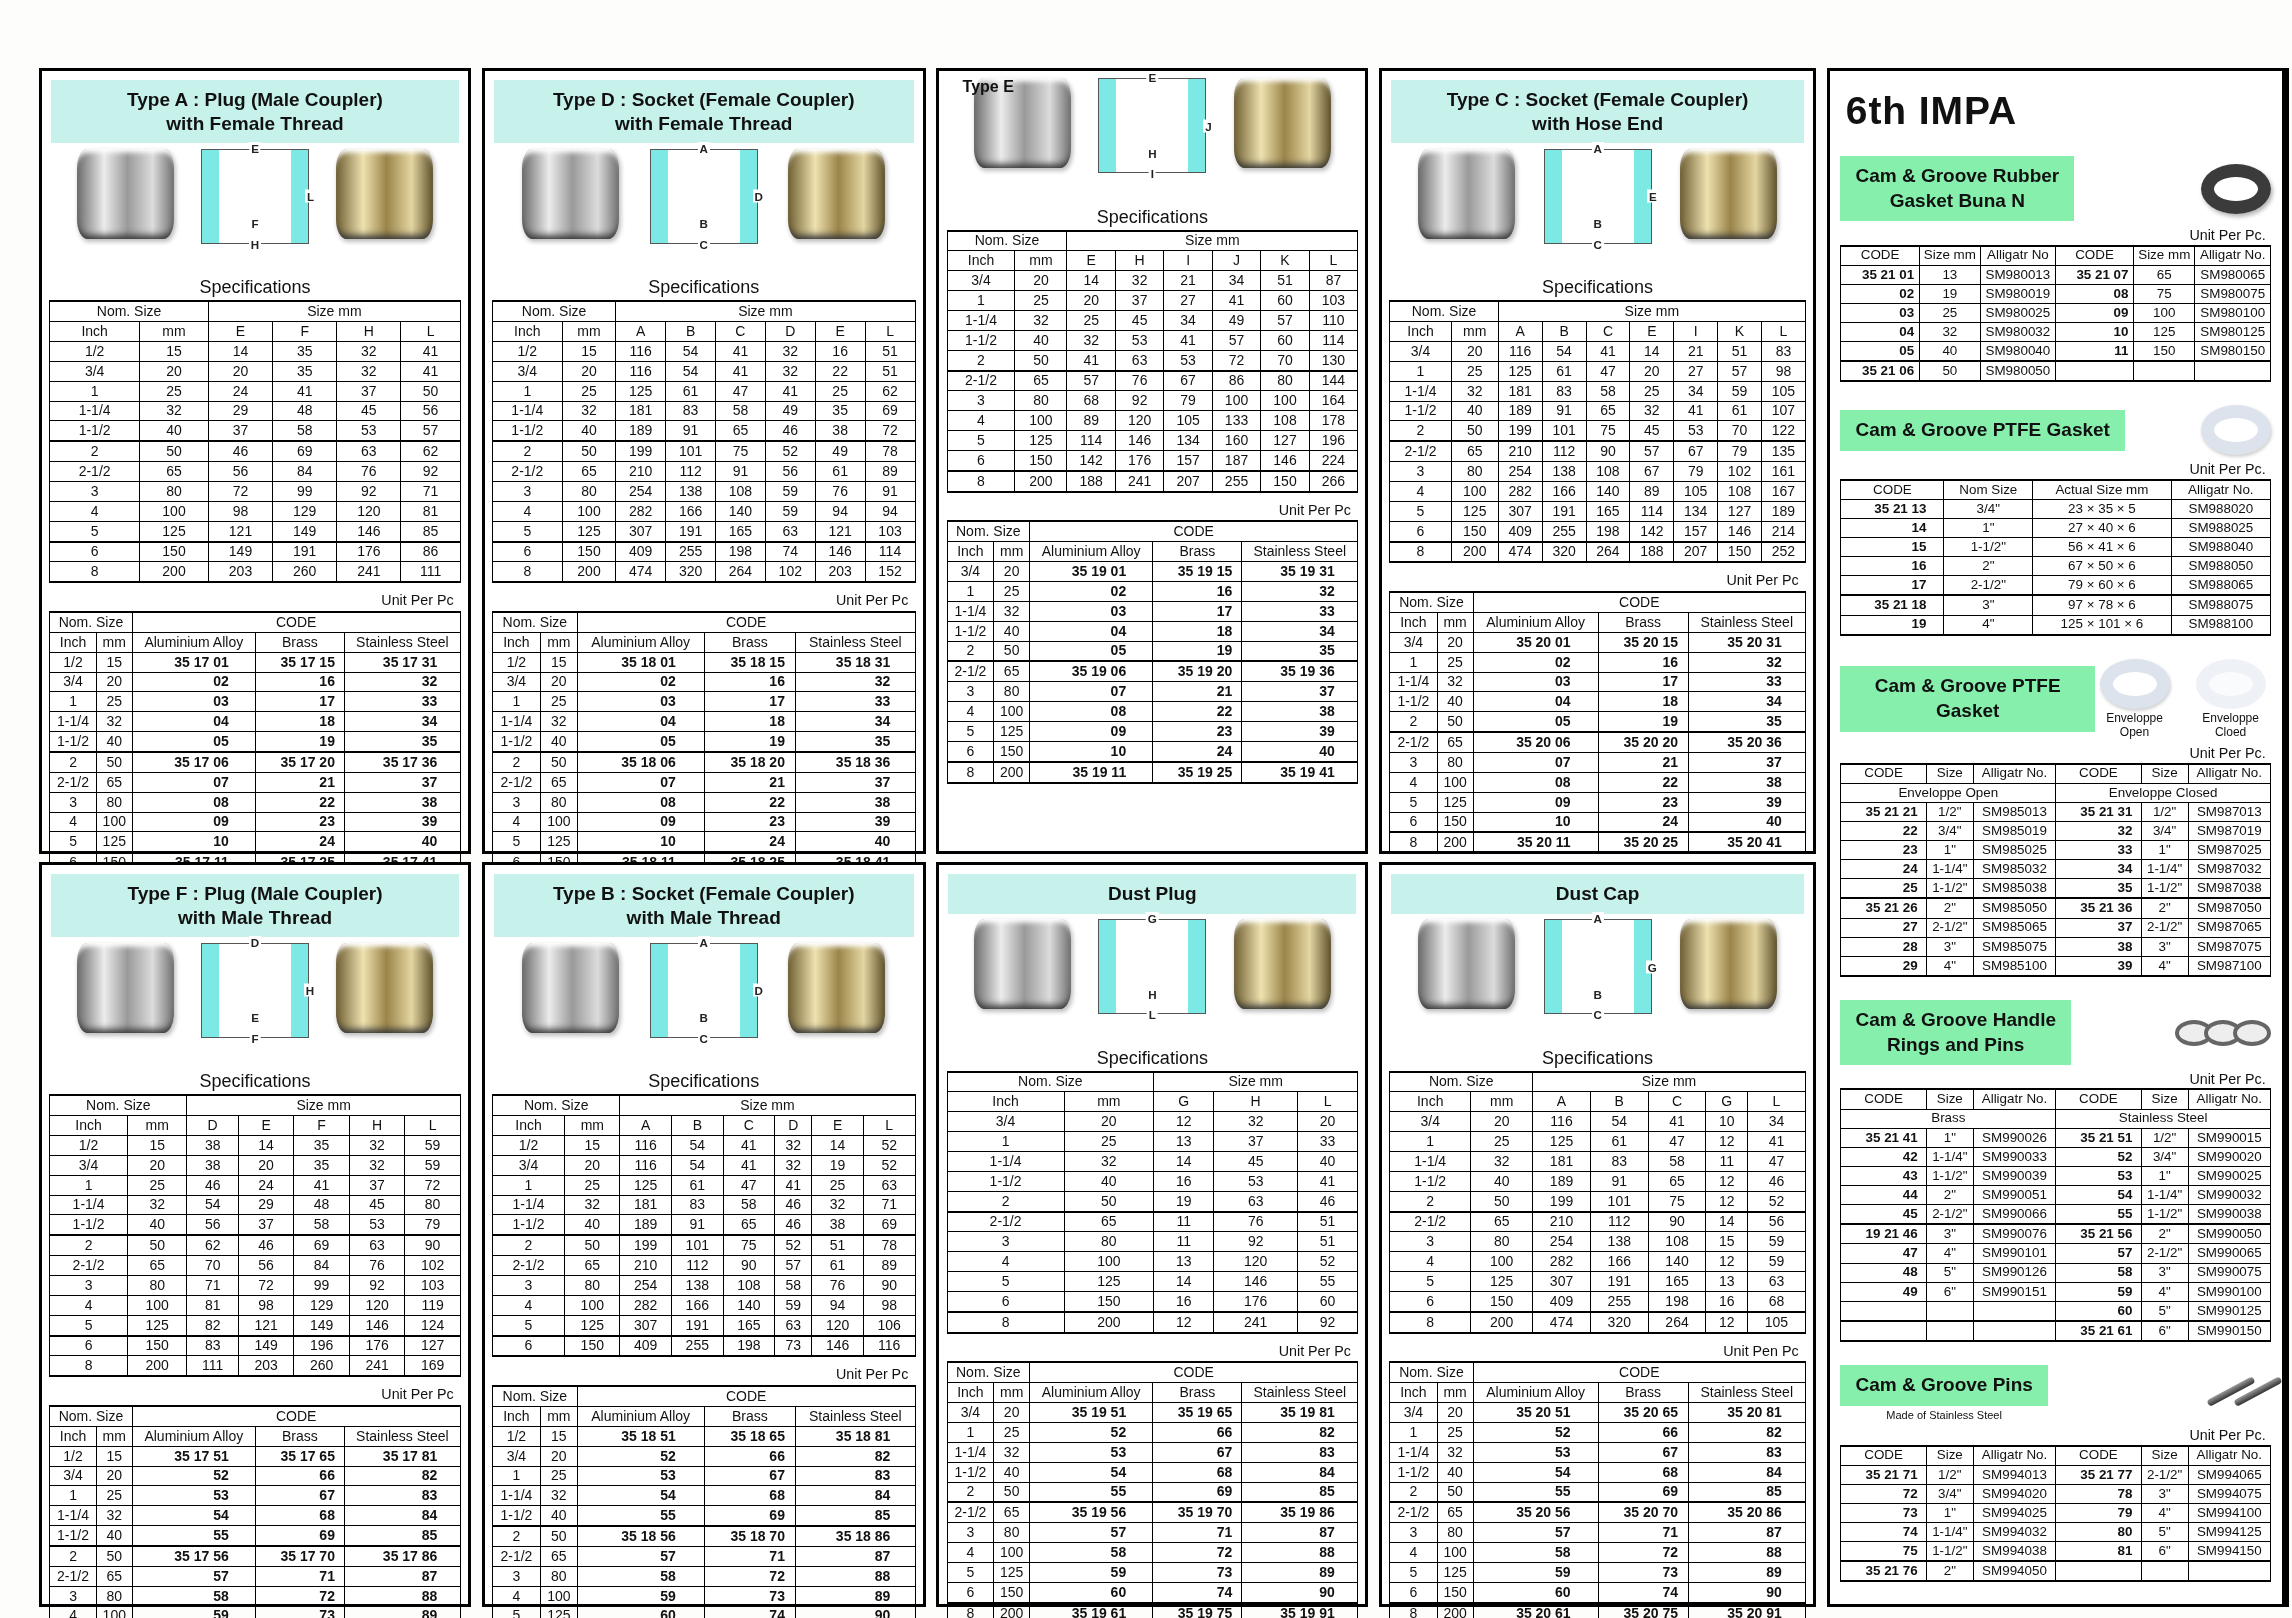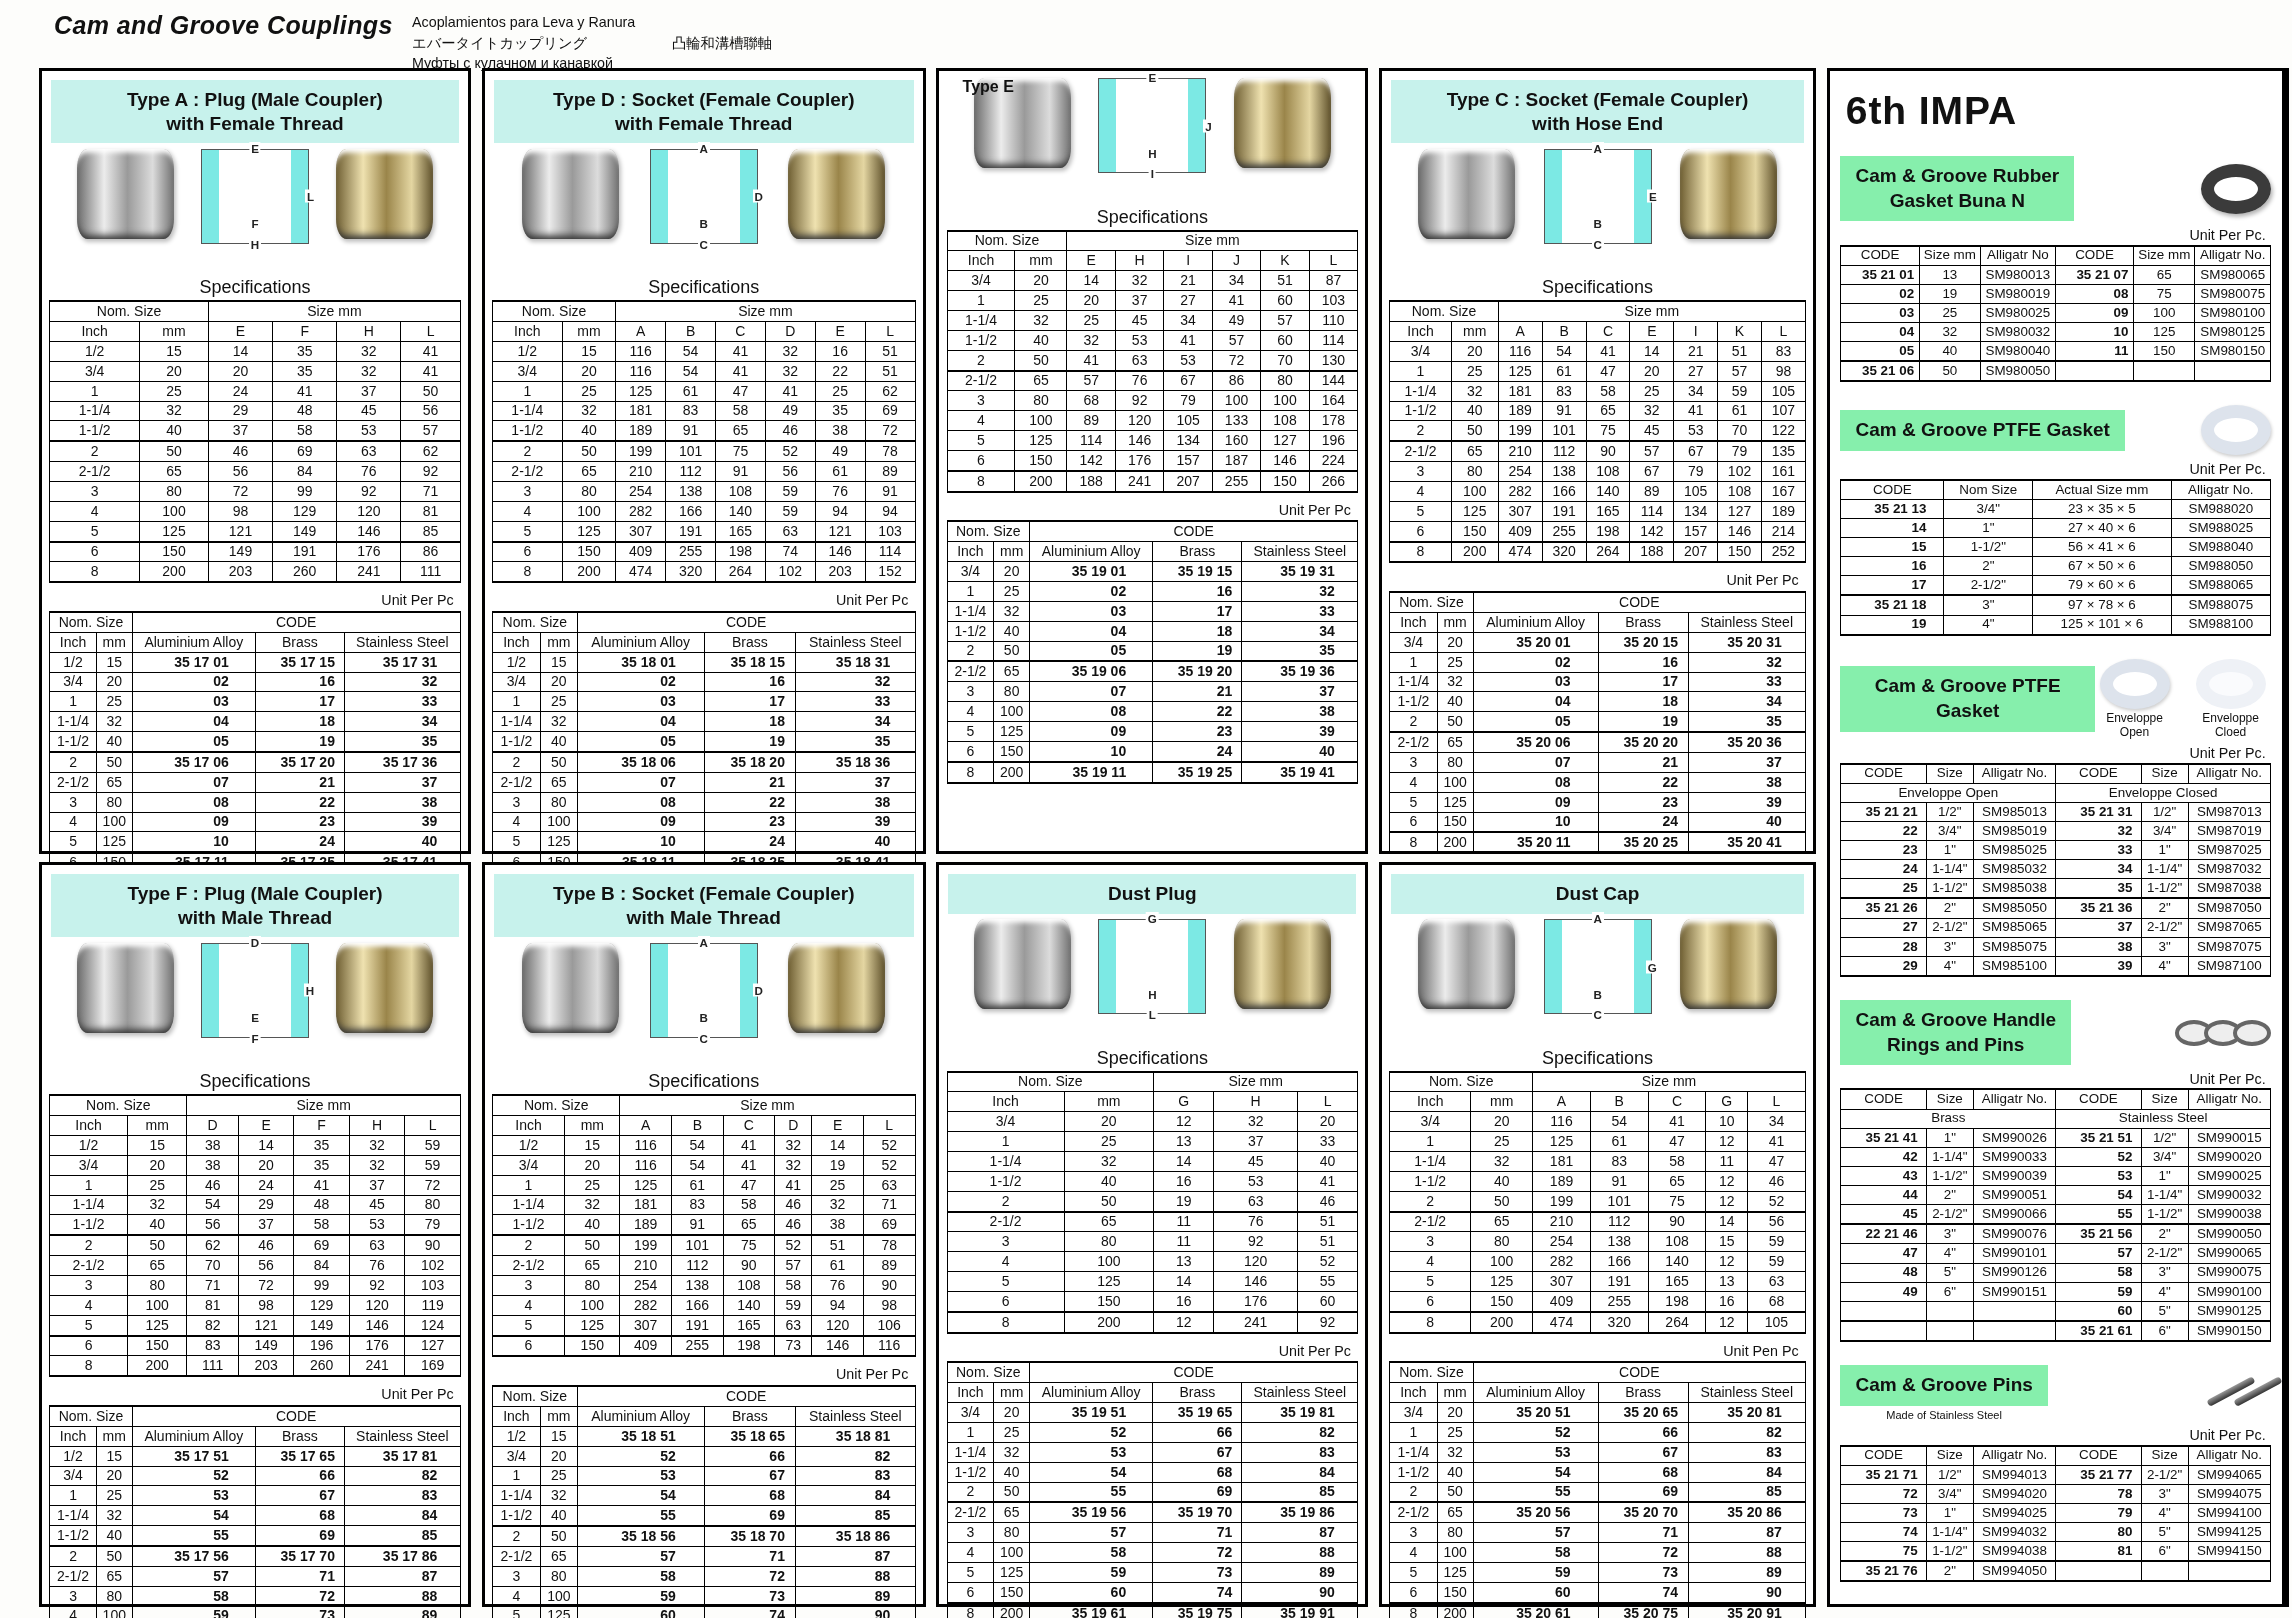--- a/index.html
+++ b/index.html
@@ -53,28 +53,20 @@
   .pinimg i{display:inline-block;width:52px;height:7.2px;background:linear-gradient(#999,#333);border-radius:3.6px;transform:rotate(-28deg);margin:9px -12.5px;}
   .iunit{margin:5.4px 5.4px 1.8px 0;}
   .itab th{font-size:13.4px;}
   .itab td{font-size:13.4px;}
   .itab td.codecell .cw{width:68px;}
 </style>
 </head>
 <body>
 
 <div class="page">
-  <div class="hdr">
-    <div class="brand">Cam and Groove Couplings</div>
-    <div class="trans">
-      <div>Acoplamientos para Leva y Ranura</div>
-      <div class="jpcn"><span>エバータイトカップリング</span><span>凸輪和溝槽聯軸</span></div>
-      <div>Муфты с кулачном и канавкой</div>
-    </div>
-  </div>
 
   <div class="grid">
     <section class="panel">
         <div class="ptitle">
           <div>Type A : Plug (Male Coupler)</div>
           <div>with Female Thread</div>
         </div>
         <div class="media">
           <div class="ph"></div>
           <div class="diagram">
@@ -1378,21 +1370,21 @@
                 </tr>
                 <tr>
                   <td class="codecell"><span class="cw">45</span></td>
                   <td>2-1/2"</td>
                   <td>SM990066</td>
                   <td class="codecell"><span class="cw">55</span></td>
                   <td>1-1/2"</td>
                   <td>SM990038</td>
                 </tr>
                 <tr class="gs">
-                  <td class="codecell"><span class="cw">22 21 46</span></td>
+                  <td class="codecell"><span class="cw">19 21 46</span></td>
                   <td>3"</td>
                   <td>SM990076</td>
                   <td class="codecell"><span class="cw">35 21 56</span></td>
                   <td>2"</td>
                   <td>SM990050</td>
                 </tr>
                 <tr>
                   <td class="codecell"><span class="cw">47</span></td>
                   <td>4"</td>
                   <td>SM990101</td>

